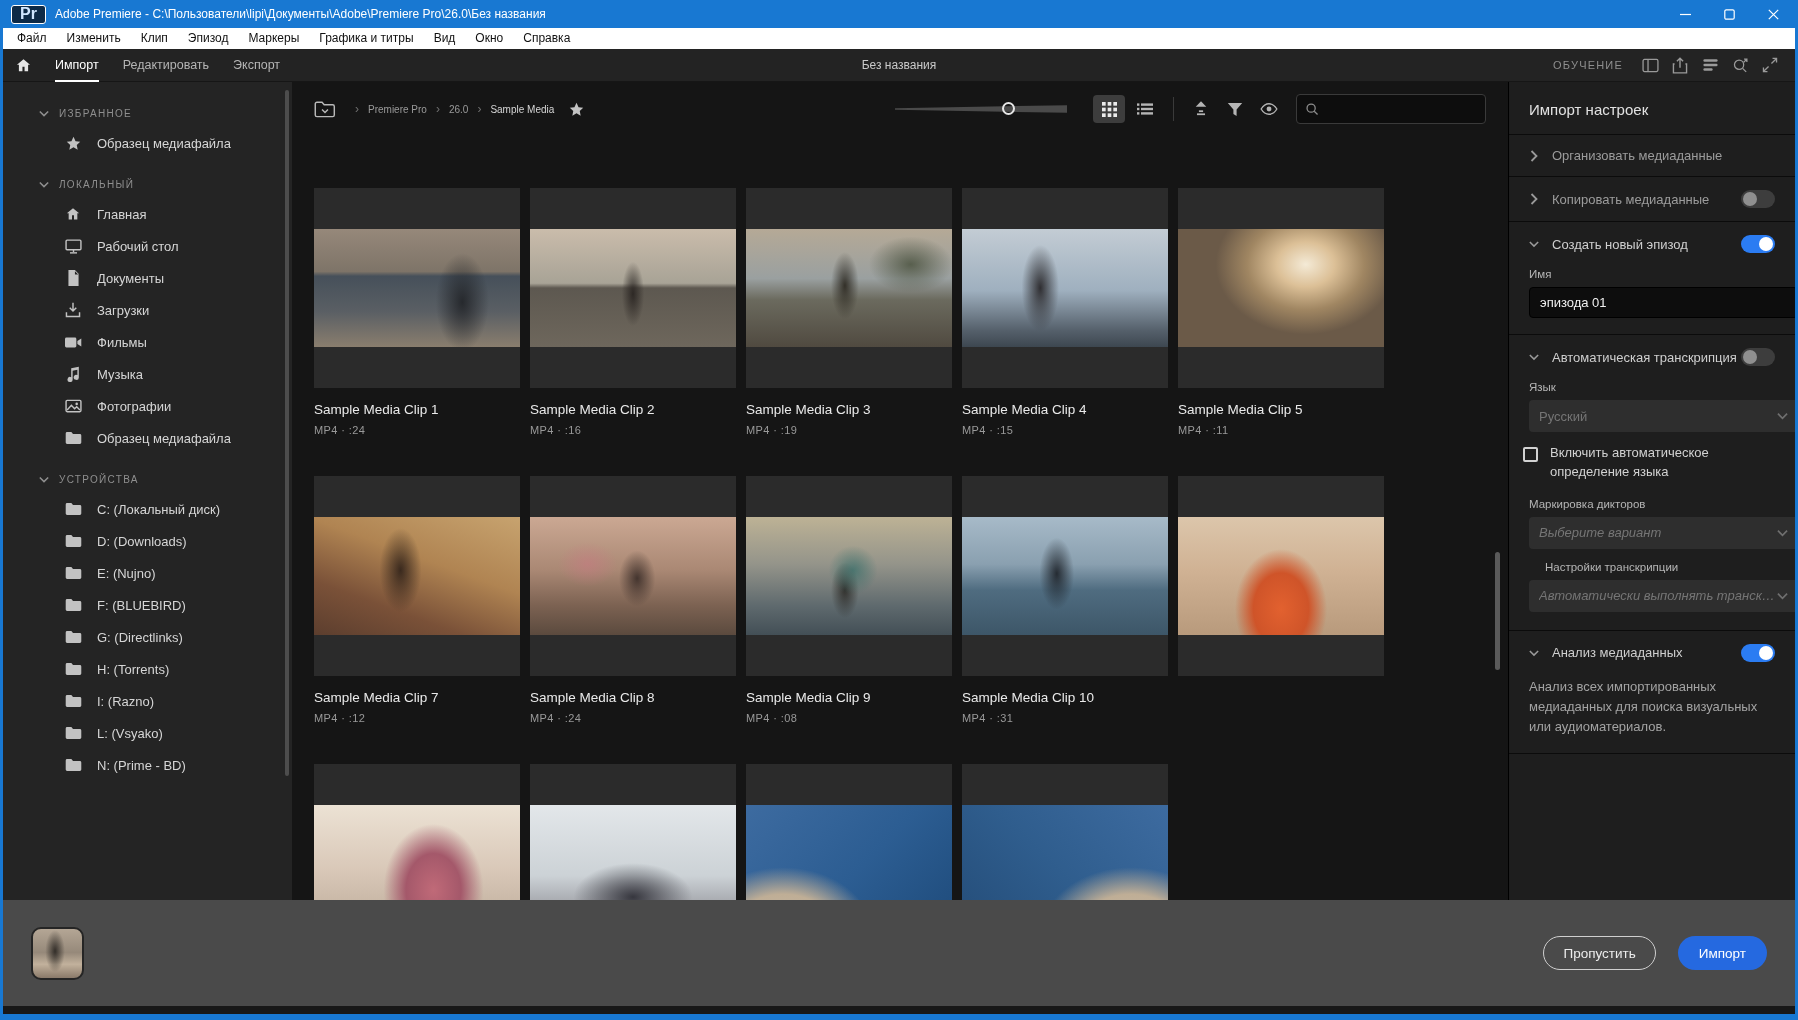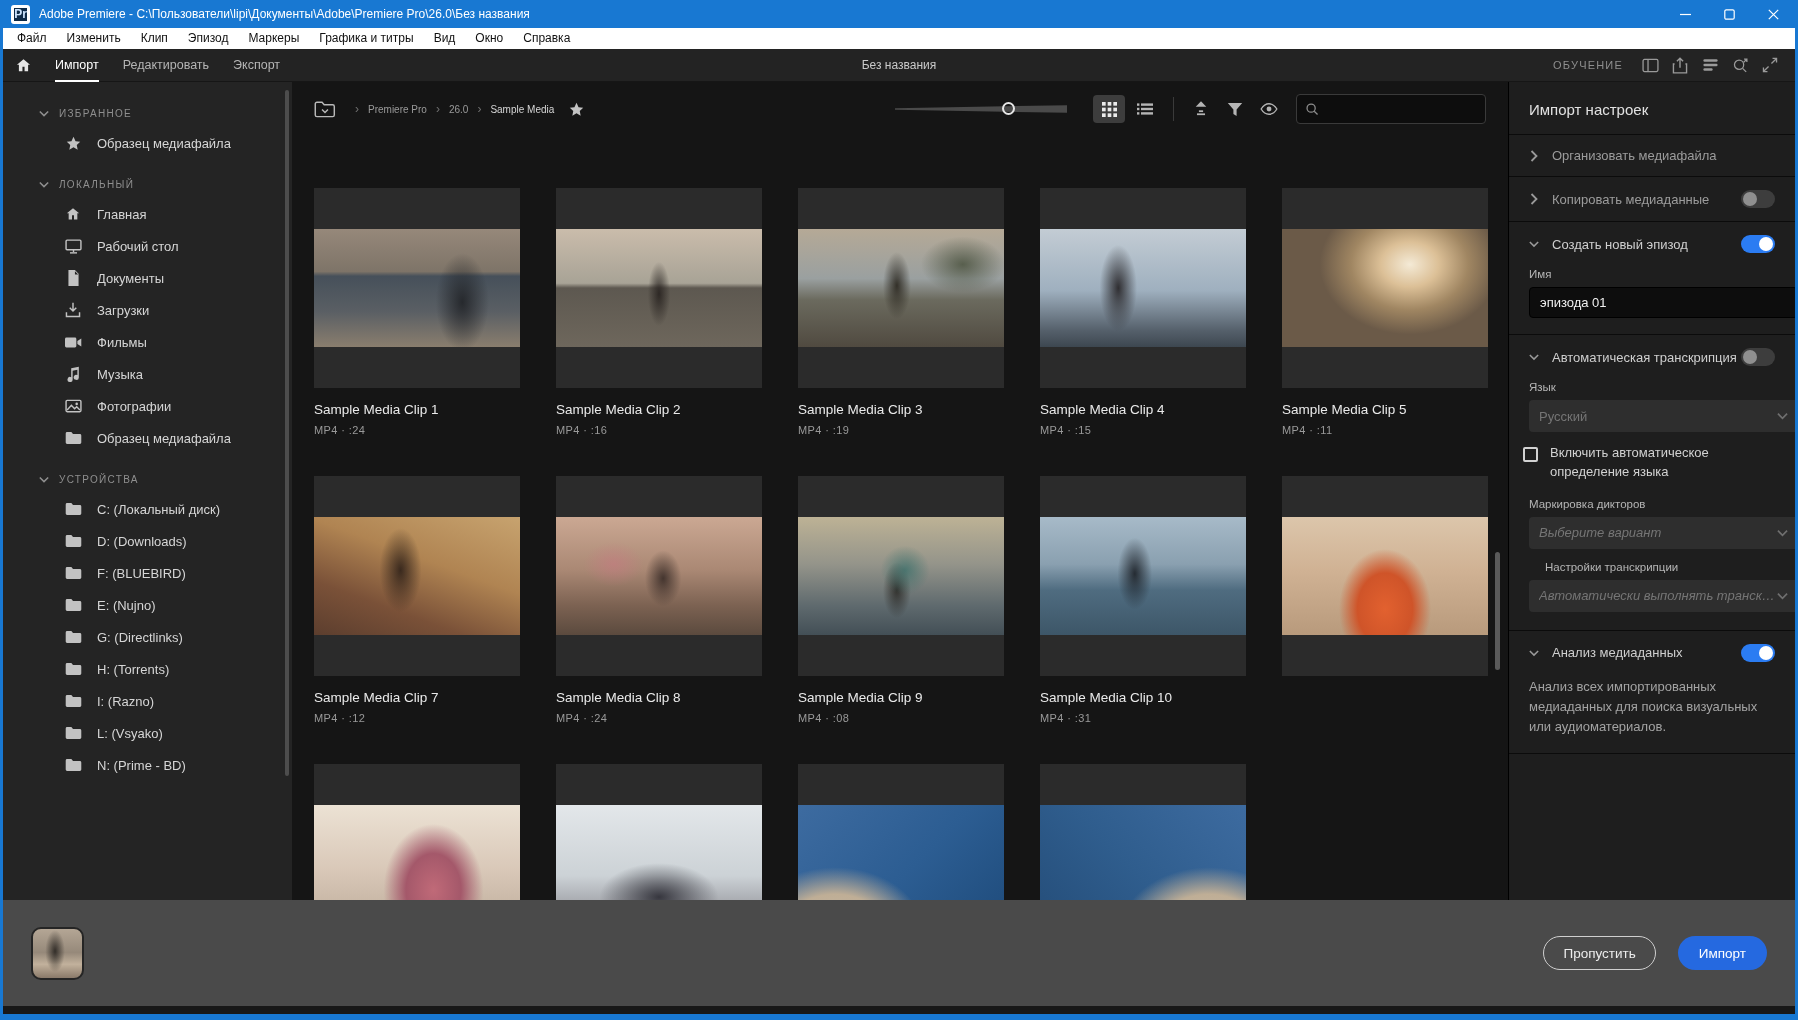--- a/index.html
+++ b/index.html
@@ -3,22 +3,22 @@
 <meta charset="utf-8">
 <style>
   * { box-sizing: border-box; margin: 0; padding: 0; }
   html,body { width:1798px; height:1020px; overflow:hidden; background:#000;
     font-family:"Liberation Sans", sans-serif; -webkit-font-smoothing:antialiased; }
   .window { width:1798px; height:1020px; display:flex; flex-direction:column;
     border-left:3px solid #1878d2; border-right:3px solid #1878d2; border-bottom:6px solid #1878d2; }
 
   
   .titlebar { height:28px; background:#1878d2; display:flex; align-items:center; flex:0 0 auto; }
-  .pr-logo { width:19px; height:19px; margin:0 9px 0 8px; background:#0d2a47; border:3px solid #ffffff;
-    border-radius:3px; color:#cfe6ff; font-size:12px; font-weight:bold; display:flex; align-items:center; justify-content:center; }
+  .pr-logo { width:35px; height:19px; margin:0 9px 0 8px; background:#0d2a47; border:1px solid #ffffff;
+    border-radius:3px; color:#cfe6ff; font-size:16px; font-weight:bold; display:flex; align-items:center; justify-content:center; }
   .win-title { color:#fff; font-size:12px; }
   .titlebar .spacer, .appheader .spacer, .toolbar .spacer, .bottombar .spacer { flex:1; }
   .win-btn { width:44px; height:28px; display:flex; align-items:center; justify-content:center; color:#fff; }
   .win-btn svg { display:block; }
 
   
   .menubar { height:21px; background:#ffffff; display:flex; align-items:center; padding-left:4px; flex:0 0 auto; }
   .menu-item { font-size:12px; color:#111; padding:0 10px; line-height:21px; cursor:default; }
 
   
@@ -64,21 +64,21 @@
     color:#b5b5b5; cursor:pointer; margin-right:4px; }
   .view-btn.active { background:#3d3d3d; color:#ececec; }
   .tb-divider { width:1px; height:24px; background:#3a3a3a; margin:0 12px 0 8px; }
   .tb-icon { width:30px; height:28px; display:flex; align-items:center; justify-content:center; color:#b5b5b5; cursor:pointer; margin-right:4px; }
   .searchbox { width:190px; height:30px; margin-left:8px; background:#0d0d0d; border:1px solid #3a3a3a; border-radius:4px;
     display:flex; align-items:center; padding:0 8px; }
   .searchbox .icon { color:#8d8d8d; margin-right:6px; display:flex; }
   .searchbox input { flex:1; background:transparent; border:none; outline:none; color:#ddd; font-size:12px; font-family:"Liberation Sans",sans-serif; }
 
   .gridwrap { flex:1; overflow:hidden; padding:52px 26px 0 22px; }
-  .grid { display:grid; grid-template-columns:repeat(5, 206px); column-gap:36px; }
+  .grid { display:grid; grid-template-columns:repeat(5, 206px); column-gap:10px; }
   .clip-cell { margin-bottom:40px; }
   .clip-card { width:206px; height:200px; background:#2b2b2b; display:flex; align-items:center; position:relative; cursor:pointer; }
   .thumb { width:100%; height:118px; }
   .clip-card.selected { border:2px solid #4a96e8; }
   .clip-card.selected .sel-overlay { position:absolute; inset:0; background:rgba(62,106,165,0.38); }
   .sel-check { position:absolute; top:14px; left:16px; width:40px; height:40px; border-radius:8px;
     background:linear-gradient(180deg, rgba(40,50,62,0.75), rgba(130,145,160,0.55)); display:flex; align-items:center; justify-content:center; }
   .sel-check-box { width:19px; height:19px; background:#fff; border-radius:3px; display:flex; align-items:center; justify-content:center; color:#111; }
   .scrubber { position:absolute; top:0; bottom:0; left:39%; width:2px; background:#ffffff; }
   .clip-name { margin-top:14px; font-size:13.5px; color:#eaeaea; }
@@ -353,29 +353,29 @@
               </svg>
             </span>
             <span class="side-item-label">D: (Downloads)</span>
           </div>
           <div class="side-item">
             <span class="icon">
               <svg width="17" height="14" viewBox="0 0 24 19" fill="currentColor">
                 <path d="M1 3 a2 2 0 0 1 2-2 h6 l2.3 2.8 H21 a2 2 0 0 1 2 2 V16 a2 2 0 0 1-2 2 H3 a2 2 0 0 1-2-2z"></path>
               </svg>
             </span>
+            <span class="side-item-label">E: (Nujno)</span>
+          </div>
+          <div class="side-item">
+            <span class="icon">
+              <svg width="17" height="14" viewBox="0 0 24 19" fill="currentColor">
+                <path d="M1 3 a2 2 0 0 1 2-2 h6 l2.3 2.8 H21 a2 2 0 0 1 2 2 V16 a2 2 0 0 1-2 2 H3 a2 2 0 0 1-2-2z"></path>
+              </svg>
+            </span>
             <span class="side-item-label">F: (BLUEBIRD)</span>
-          </div>
-          <div class="side-item">
-            <span class="icon">
-              <svg width="17" height="14" viewBox="0 0 24 19" fill="currentColor">
-                <path d="M1 3 a2 2 0 0 1 2-2 h6 l2.3 2.8 H21 a2 2 0 0 1 2 2 V16 a2 2 0 0 1-2 2 H3 a2 2 0 0 1-2-2z"></path>
-              </svg>
-            </span>
-            <span class="side-item-label">E: (Nujno)</span>
           </div>
           <div class="side-item">
             <span class="icon">
               <svg width="17" height="14" viewBox="0 0 24 19" fill="currentColor">
                 <path d="M1 3 a2 2 0 0 1 2-2 h6 l2.3 2.8 H21 a2 2 0 0 1 2 2 V16 a2 2 0 0 1-2 2 H3 a2 2 0 0 1-2-2z"></path>
               </svg>
             </span>
             <span class="side-item-label">G: (Directlinks)</span>
           </div>
           <div class="side-item">
@@ -593,21 +593,21 @@
     <div class="panel">
       <div class="panel-title">Импорт настроек</div>
       <div class="p-divider"></div>
 
       <div class="p-row">
         <span class="icon">
           <svg width="8" height="12" viewBox="0 0 8 12" fill="none" stroke="currentColor" stroke-width="1.8">
               <path d="M1.5 1 L6.5 6 L1.5 11"></path>
             </svg>
         </span>
-        <span class="p-row-label dim">Организовать медиафайла</span>
+        <span class="p-row-label dim">Организовать медиаданные</span>
       </div>
       <div class="p-divider"></div>
 
       <div class="p-row">
         <span class="icon">
           <svg width="8" height="12" viewBox="0 0 8 12" fill="none" stroke="currentColor" stroke-width="1.8">
               <path d="M1.5 1 L6.5 6 L1.5 11"></path>
             </svg>
         </span>
         <span class="p-row-label dim">Копировать медиаданные</span>

